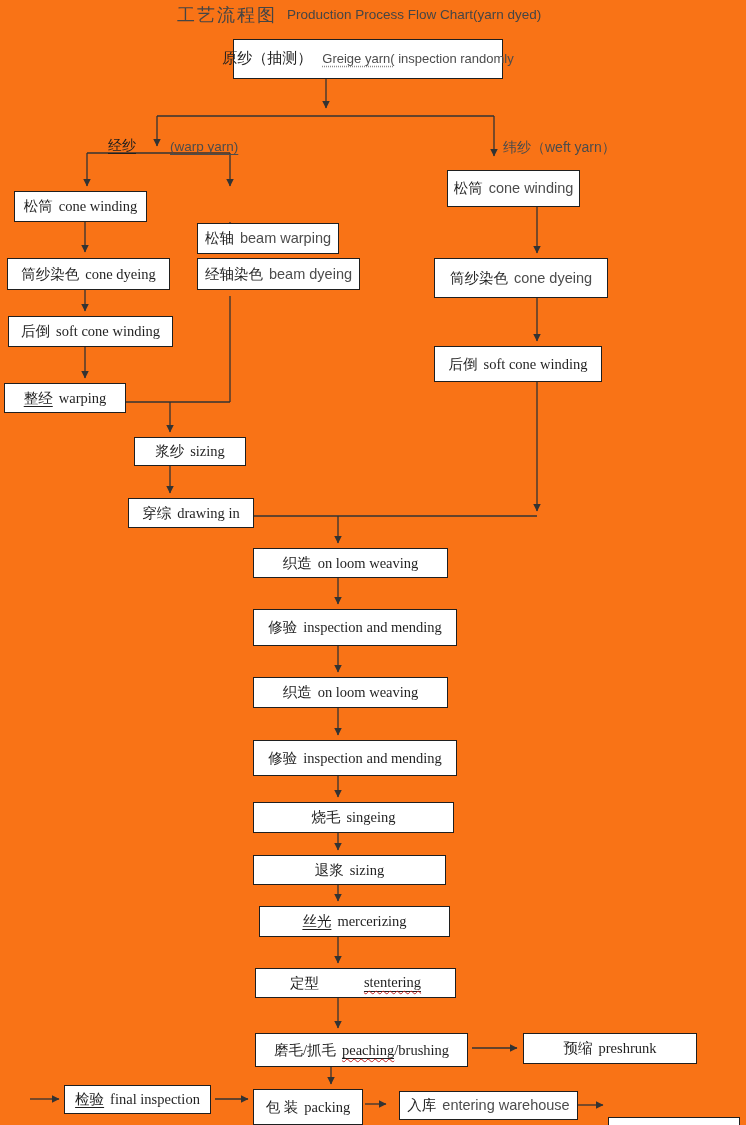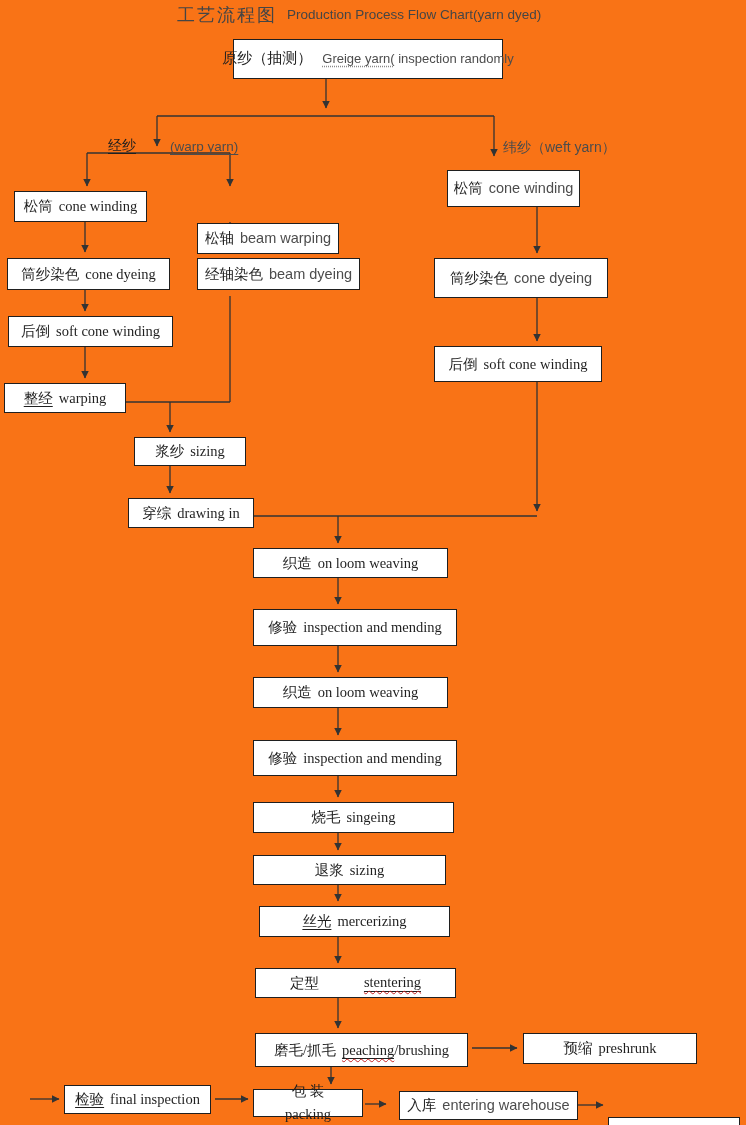--- a/index.html
+++ b/index.html
@@ -223,21 +223,21 @@
   <div class="box" style="left:523px;top:1033px;width:174px;height:31px;">
     <span>预缩</span>
     <span>preshrunk</span>
   </div>
 
   <div class="box" style="left:64px;top:1085px;width:147px;height:29px;">
     <span class="u">检验</span>
     <span>final inspection</span>
   </div>
 
-  <div class="box" style="left:253px;top:1089px;width:110px;height:28px;flex-direction:column;">
+  <div class="box" style="left:253px;top:1089px;width:110px;height:36px;">
     <span>包 装</span>
     <span>packing</span>
   </div>
 
   <div class="box" style="left:399px;top:1091px;width:179px;height:29px;">
     <span>入库</span>
     <span class="sans dim">entering warehouse</span>
   </div>
 
   <div class="box" style="left:608px;top:1117px;width:132px;height:34px;font-size:14px;">

